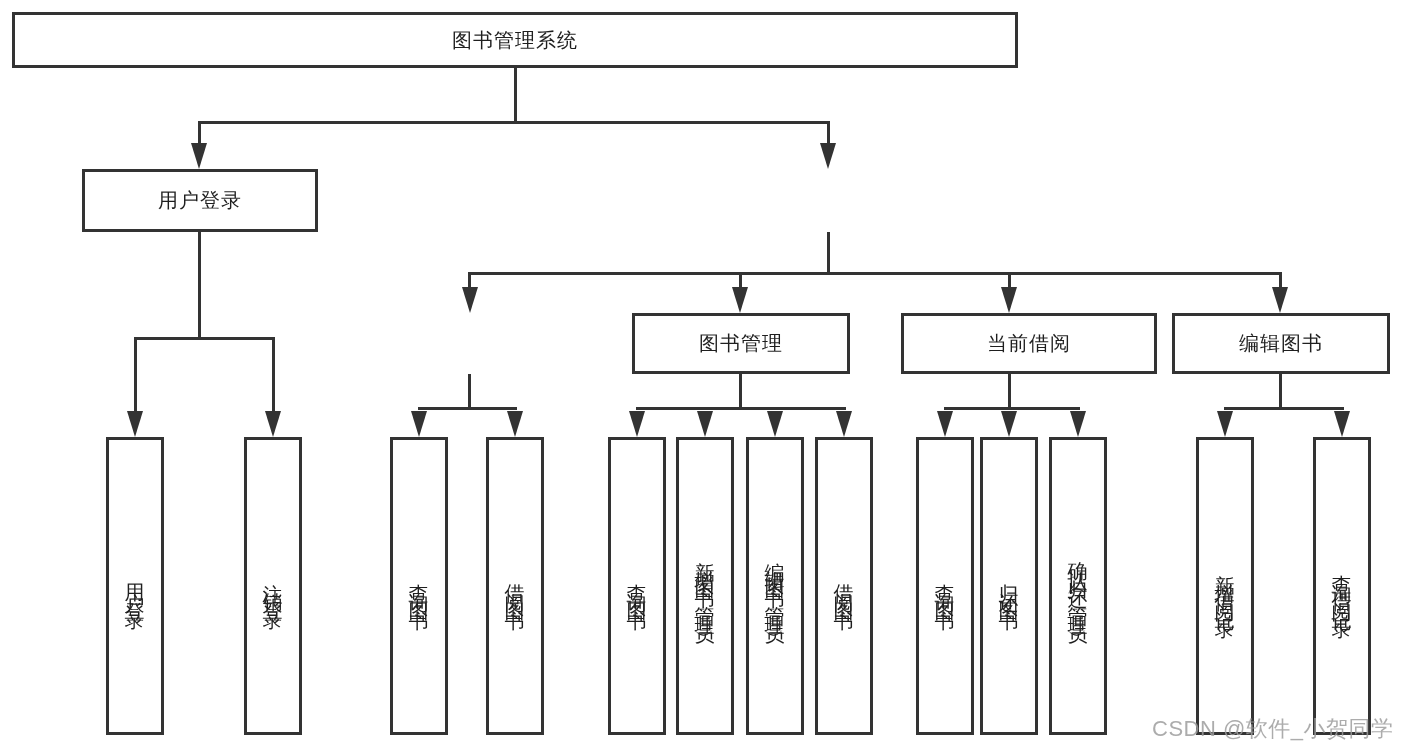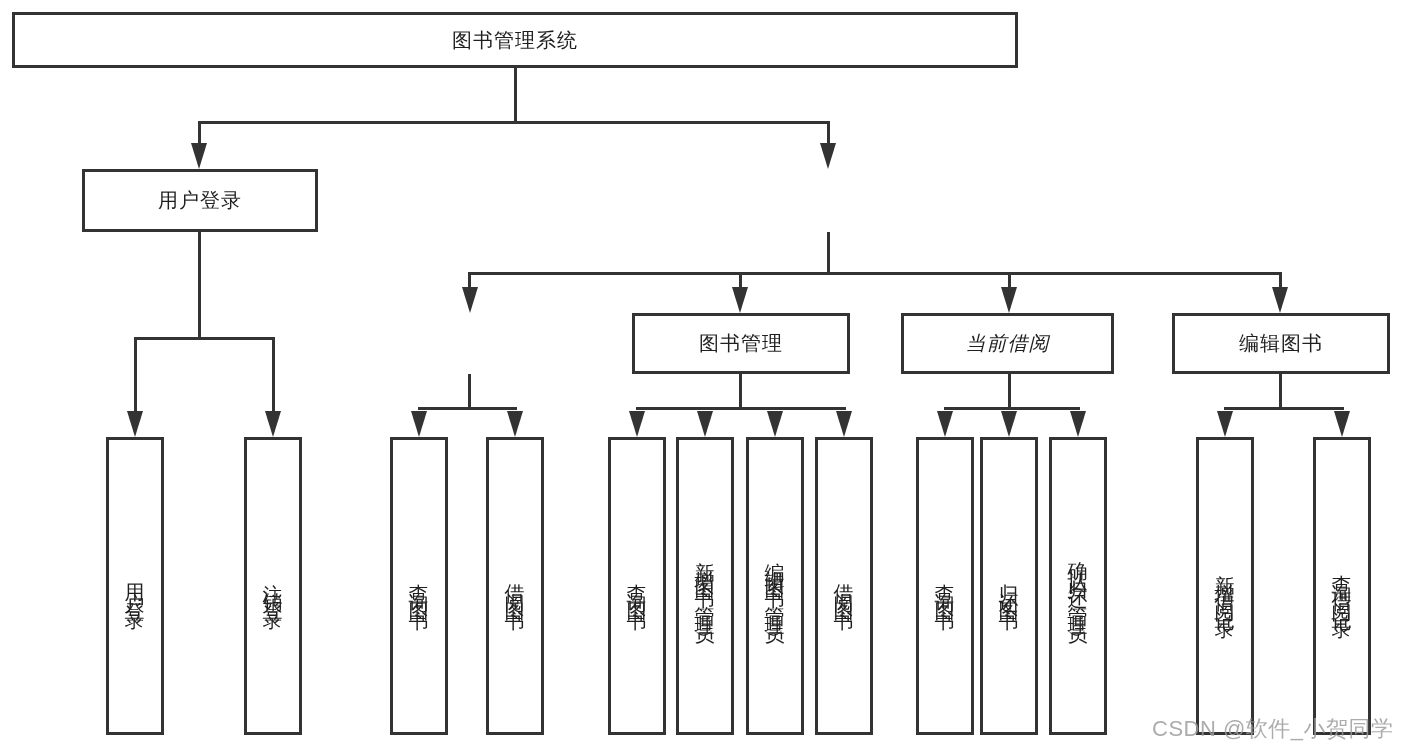--- a/index.html
+++ b/index.html
@@ -86,21 +86,21 @@
   <div class="vl" style="left:1008px; top:272px; height:17px;"></div>
   <div class="vl" style="left:1279px; top:272px; height:17px;"></div>
   <div class="ah" style="left:462px; top:287px;"></div>
   <div class="ah" style="left:732px; top:287px;"></div>
   <div class="ah" style="left:1001px; top:287px;"></div>
   <div class="ah" style="left:1272px; top:287px;"></div>
 
   <div class="box hbox" style="left:632px; top:313px; width:218px; height:61px;">
     <span>图书管理</span>
   </div>
-  <div class="box hbox" style="left:901px; top:313px; width:213px; height:61px;font-style:italic;">
+  <div class="box hbox" style="left:901px; top:313px; width:256px; height:61px;">
     <span>当前借阅</span>
   </div>
   <div class="box hbox" style="left:1172px; top:313px; width:218px; height:61px;">
     <span>编辑图书</span>
   </div>
 
   <div class="vl" style="left:468px; top:374px; height:36px;"></div>
   <div class="hl" style="left:418px; top:407px; width:99px;"></div>
   <div class="ah" style="left:411px; top:411px;"></div>
   <div class="ah" style="left:507px; top:411px;"></div>

